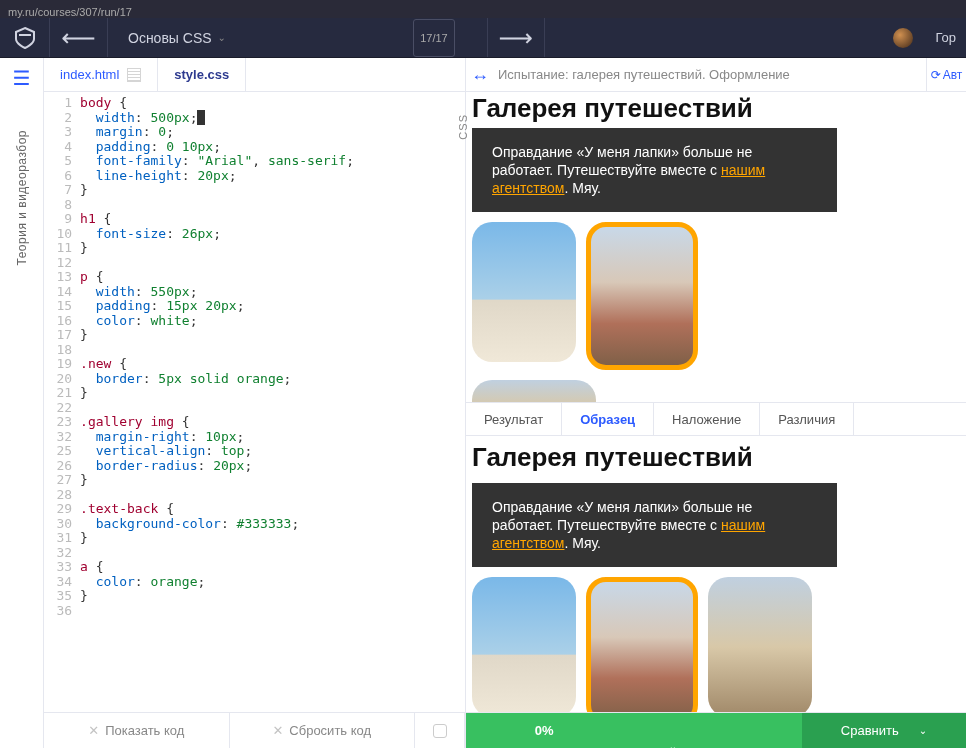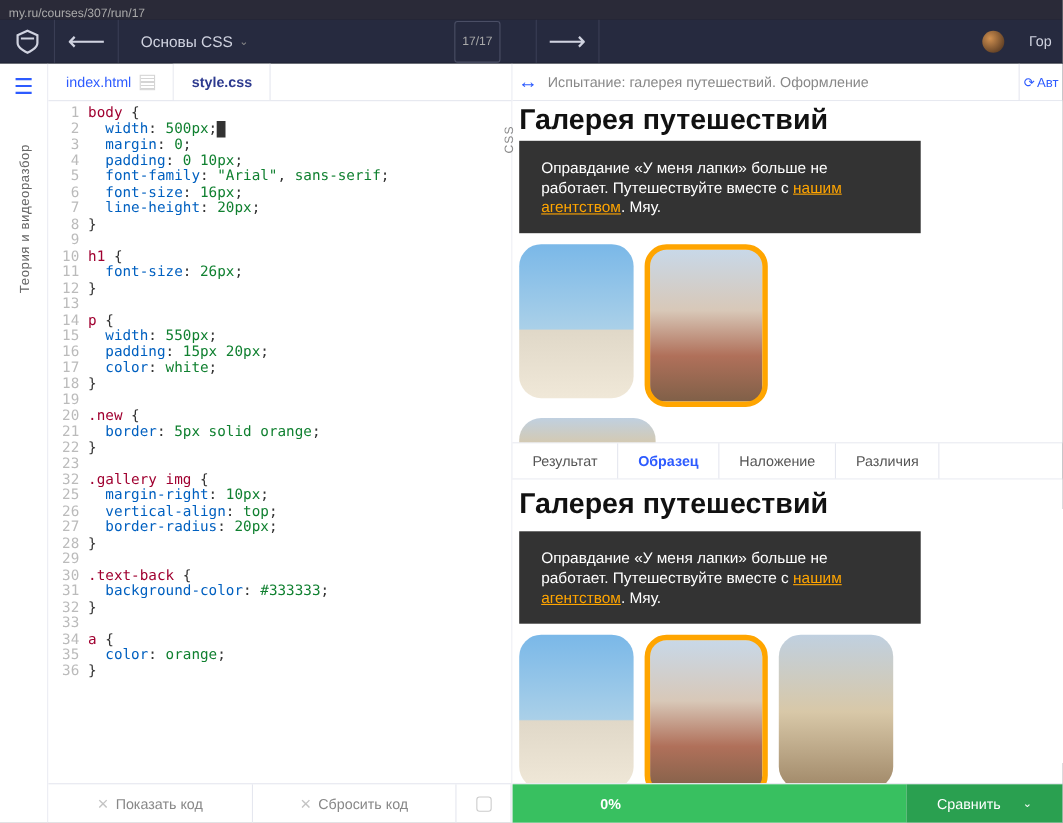--- a/index.html
+++ b/index.html
@@ -82,21 +82,21 @@
 .reference-pane .inner { padding: 6px 6px 0 6px; }
 
 
 .editor-bottom { height: 36px; border-top: 1px solid #e5e7ef; display: flex; color: #888; font-size: 13px; }
 .ebtn { flex: 1; display: flex; align-items: center; justify-content: center; gap: 6px; border-right: 1px solid #e5e7ef; cursor: pointer; }
 .enter-key { border: 1px solid #ccc; border-radius: 3px; width: 14px; height: 14px; }
 
 .preview-bottom { height: 36px; border-top: 1px solid #e5e7ef; display: flex; font-size: 13px; }
 .score-btn { flex: 1; display: flex; align-items: center; justify-content: center; background: #38c060; color: white; font-weight: 600; gap: 10px; cursor: pointer; }
 .score-sub { font-weight: normal; opacity: 0.9; font-size: 12px; margin-top: 45px; }
-.compare-btn { width: 142px; display: flex; align-items: center; justify-content: center; background: #2aa050; color: white; cursor: pointer; gap: 20px; }
+.compare-btn { width: 164px; display: flex; align-items: center; justify-content: center; background: #2aa050; color: white; cursor: pointer; gap: 20px; }
 </style>
 </head>
 <body>
 
 <div class="browser-bar">
   <div class="url-area">
       <span>my.ru/courses/307/run/17</span>
     </div>
 </div>
 
@@ -177,21 +177,20 @@
           <div>34</div>
           <div>35</div>
           <div>36</div>
         </div>
       <div class="code-lines" id="codelines">
           <div><span class="t-sel">body</span><span class="t-punc"> </span><span class="t-brace">{</span></div>
           <div><span class="t-punc">  </span><span class="t-prop">width</span><span class="t-punc">: </span><span class="t-num">500px</span><span class="t-punc">;</span><span class="t-cursor">|</span></div>
           <div><span class="t-punc">  </span><span class="t-prop">margin</span><span class="t-punc">: </span><span class="t-num">0</span><span class="t-punc">;</span></div>
           <div><span class="t-punc">  </span><span class="t-prop">padding</span><span class="t-punc">: </span><span class="t-num">0</span><span class="t-punc"> </span><span class="t-num">10px</span><span class="t-punc">;</span></div>
           <div><span class="t-punc">  </span><span class="t-prop">font-family</span><span class="t-punc">: </span><span class="t-str">"Arial"</span><span class="t-punc">, </span><span class="t-kw">sans-serif</span><span class="t-punc">;</span></div>
-          <div><span class="t-punc">  </span><span class="t-prop">font-size</span><span class="t-punc">: </span><span class="t-num">16px</span><span class="t-punc">;</span></div>
           <div><span class="t-punc">  </span><span class="t-prop">line-height</span><span class="t-punc">: </span><span class="t-num">20px</span><span class="t-punc">;</span></div>
           <div><span class="t-brace">}</span></div>
           <div><span class="t-punc"></span></div>
           <div><span class="t-sel">h1</span><span class="t-punc"> </span><span class="t-brace">{</span></div>
           <div><span class="t-punc">  </span><span class="t-prop">font-size</span><span class="t-punc">: </span><span class="t-num">26px</span><span class="t-punc">;</span></div>
           <div><span class="t-brace">}</span></div>
           <div><span class="t-punc"></span></div>
           <div><span class="t-sel">p</span><span class="t-punc"> </span><span class="t-brace">{</span></div>
           <div><span class="t-punc">  </span><span class="t-prop">width</span><span class="t-punc">: </span><span class="t-num">550px</span><span class="t-punc">;</span></div>
           <div><span class="t-punc">  </span><span class="t-prop">padding</span><span class="t-punc">: </span><span class="t-num">15px</span><span class="t-punc"> </span><span class="t-num">20px</span><span class="t-punc">;</span></div>

